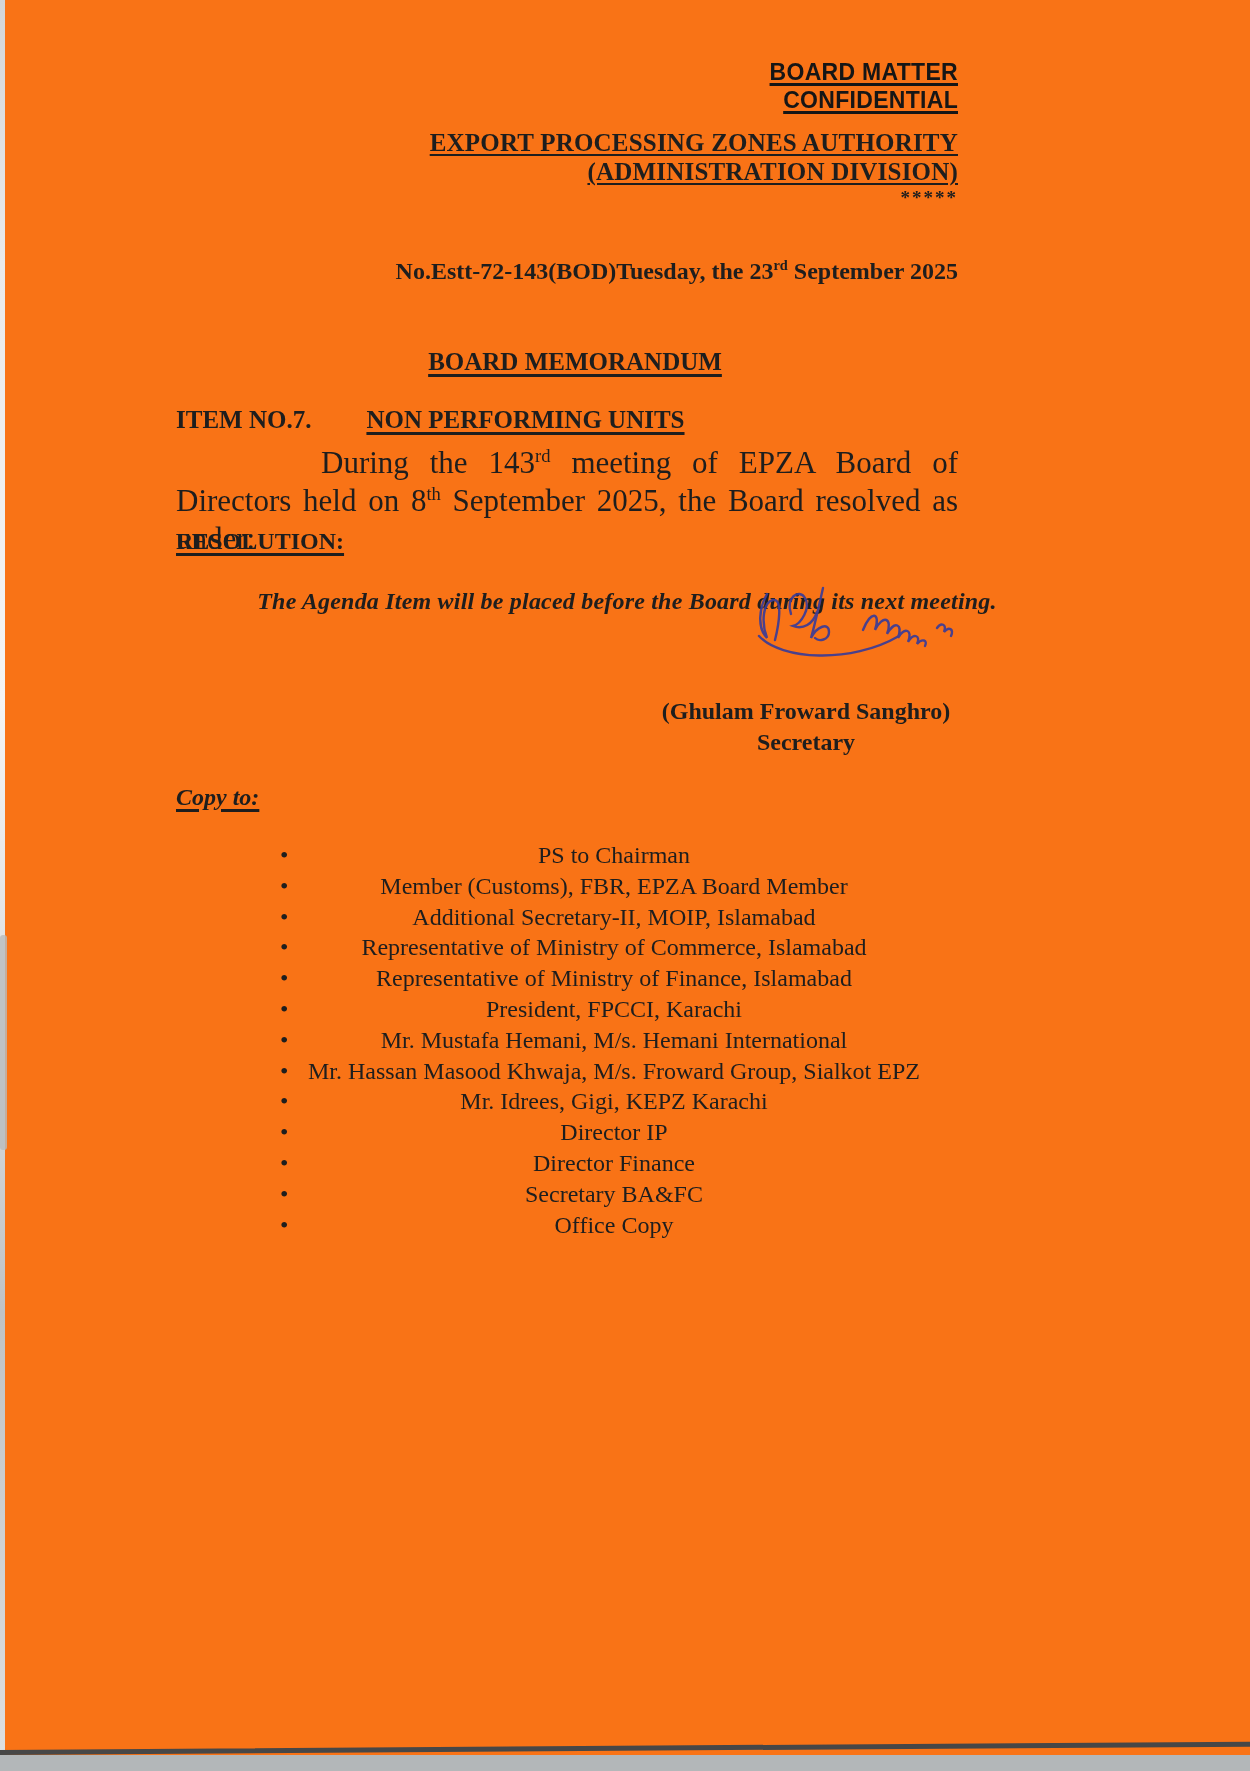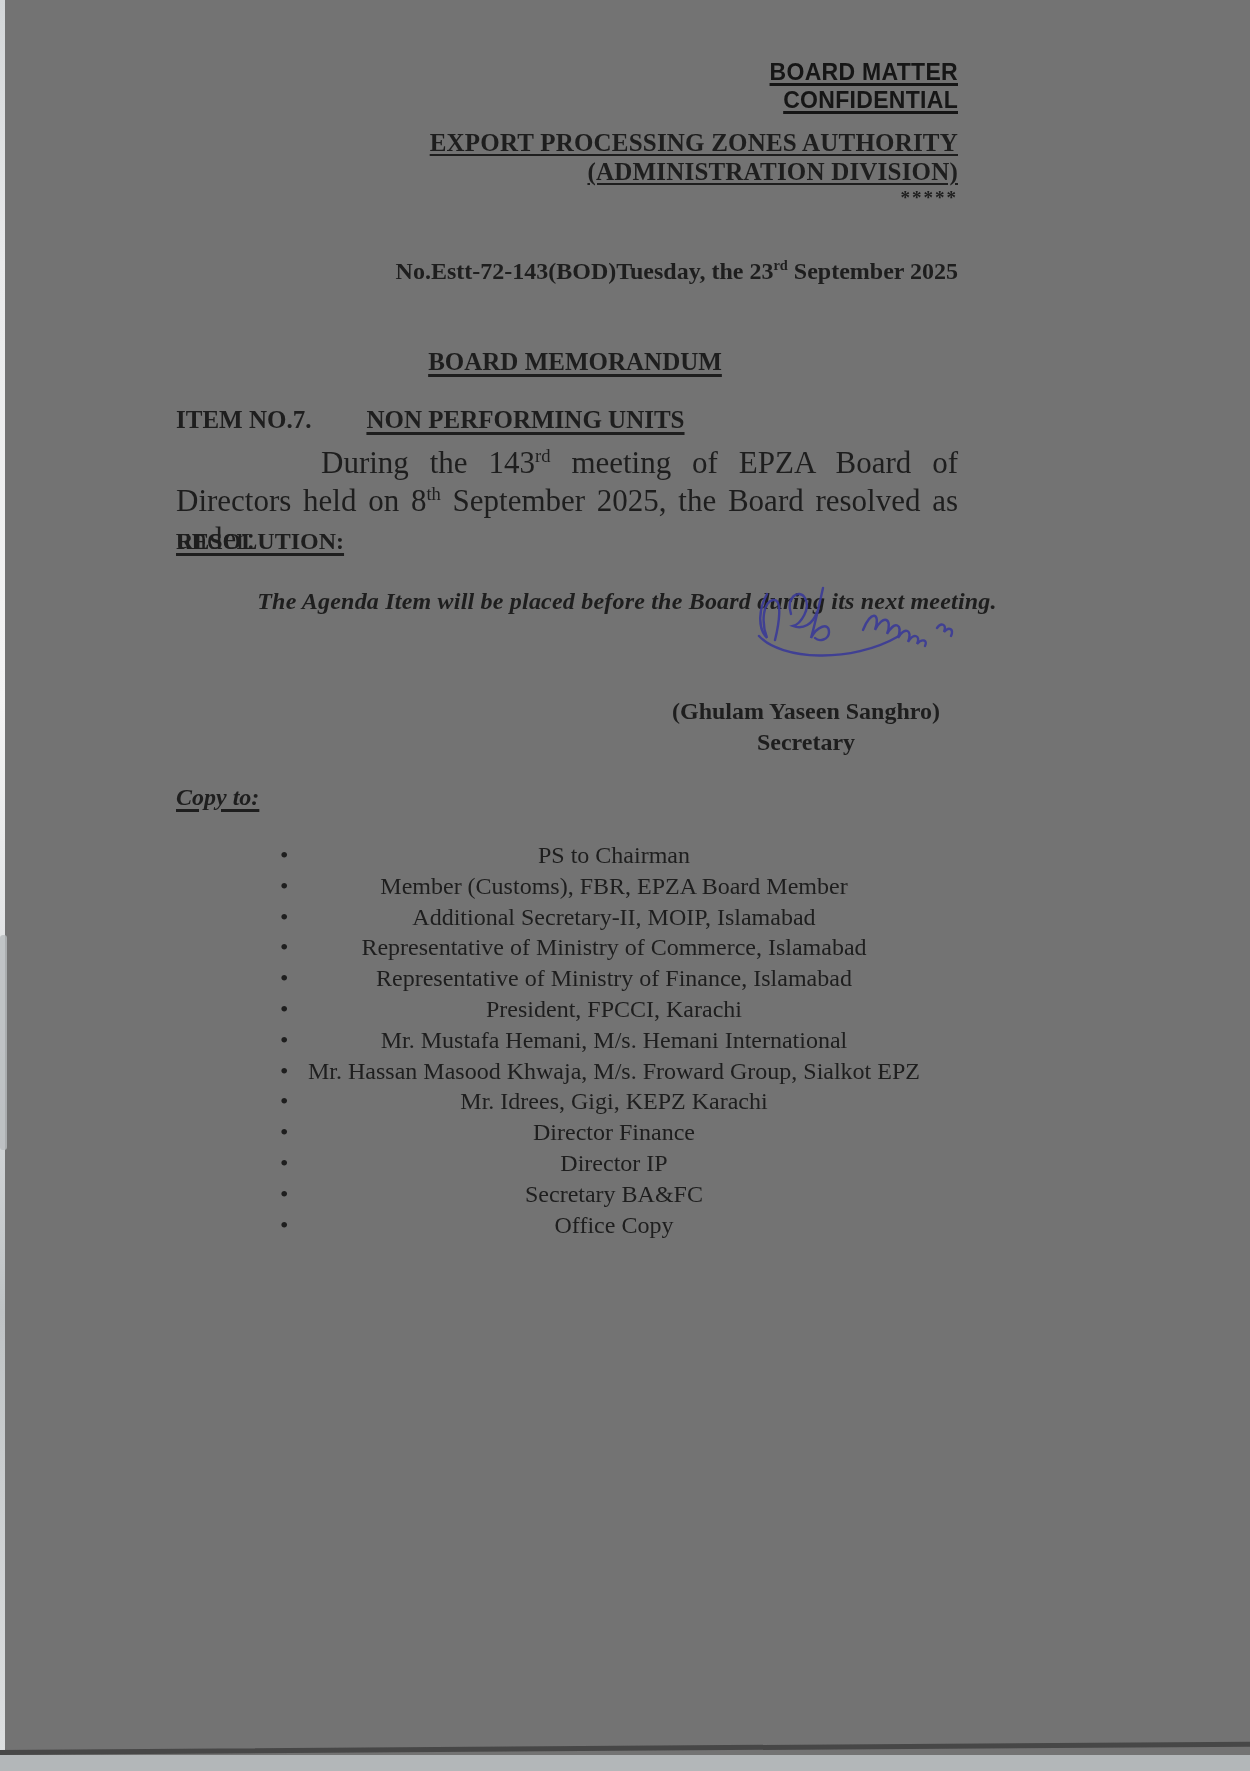--- a/index.html
+++ b/index.html
@@ -1,21 +1,21 @@
 <!DOCTYPE html>
 <html><head>
 <meta charset="utf-8">
 <style>
   * { margin: 0; padding: 0; box-sizing: border-box; }
   html, body { background: #9fa3a6; }
   .canvas {
     position: relative;
     width: 1250px;
     height: 1771px;
-    background: #737373;
+    background: #f97316;
     overflow: hidden;
     font-family: "Liberation Serif", serif;
     color: #1e1e1e;
   }
   
   .edge-left-strip {
     position: absolute; left: 0; top: 0; width: 5px; height: 1750px;
     background: linear-gradient(to bottom, #d3d6d8 0%, #e9eaeb 15%, #f4f4f4 40%, #d9dcde 60%, #bfc3c5 75%, #dddfe0 100%);
   }
   .edge-left-smudge {
@@ -150,38 +150,38 @@
         <path d="M16 14 C8 28 6 48 16 58 C10 42 12 22 22 20 C32 18 28 44 24 60"></path>
         <path d="M40 34 C34 18 48 8 54 18 C60 28 50 44 42 46 C52 50 62 44 66 32"></path>
         <path d="M72 8 C68 26 64 44 60 58 C66 46 78 42 78 52 C78 60 68 62 64 58"></path>
         <path d="M8 56 C30 80 100 84 148 56"></path>
         <path d="M112 50 C120 30 130 32 124 50 C132 34 142 38 136 54 C144 40 152 44 147 58 C154 46 162 50 157 62 C163 52 170 56 166 64 C171 58 177 60 174 66"></path>
         <path d="M186 48 C190 42 196 44 193 52 C198 46 203 49 200 56"></path>
       </g>
     </svg>
 
     <div class="signatory">
-      <div>(Ghulam Yaseen Sanghro)</div>
+      <div>(Ghulam Froward Sanghro)</div>
       <div>Secretary</div>
     </div>
 
     <div class="copy-head">Copy to:</div>
 
     <ul class="copy-list">
       <li>PS to Chairman</li>
       <li>Member (Customs), FBR, EPZA Board Member</li>
       <li>Additional Secretary-II, MOIP, Islamabad</li>
       <li>Representative of Ministry of Commerce, Islamabad</li>
       <li>Representative of Ministry of Finance, Islamabad</li>
       <li>President, FPCCI, Karachi</li>
       <li>Mr. Mustafa Hemani, M/s. Hemani International</li>
       <li>Mr. Hassan Masood Khwaja, M/s. Froward Group, Sialkot EPZ</li>
       <li>Mr. Idrees, Gigi, KEPZ Karachi</li>
+      <li>Director IP</li>
       <li>Director Finance</li>
-      <li>Director IP</li>
       <li>Secretary BA&amp;FC</li>
       <li>Office Copy</li>
     </ul>
 
   </div>
 
   <div class="edge-bottom-area"></div>
   <div class="edge-bottom-line"></div>
 
 </div>

